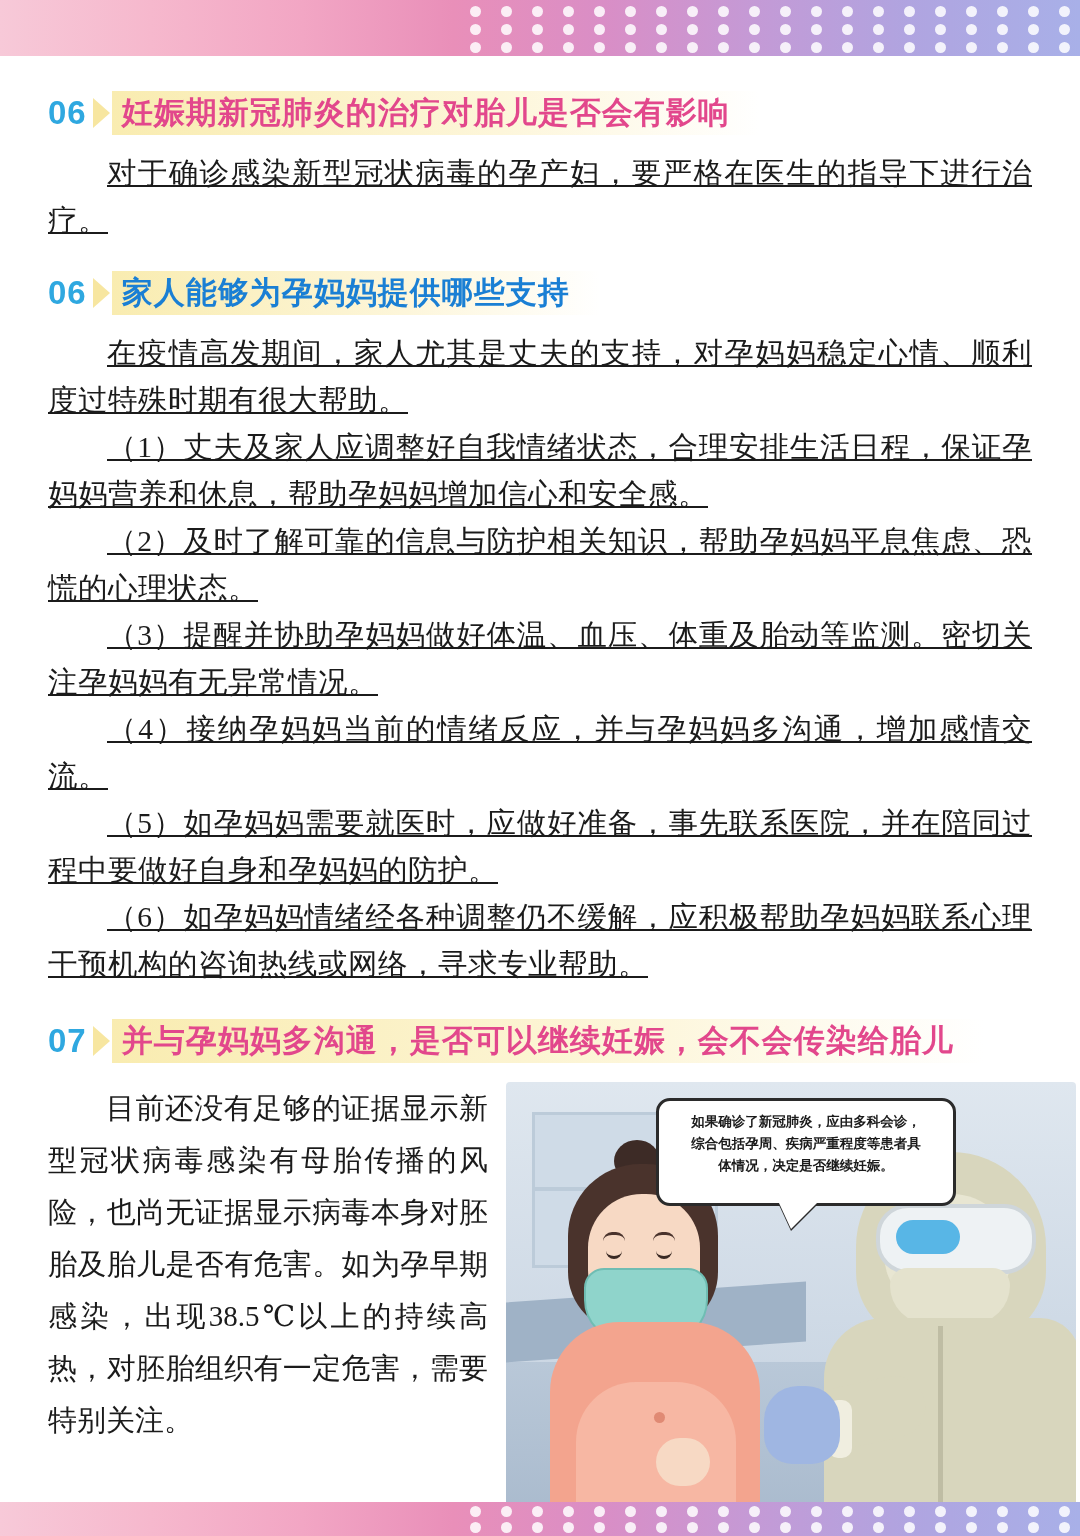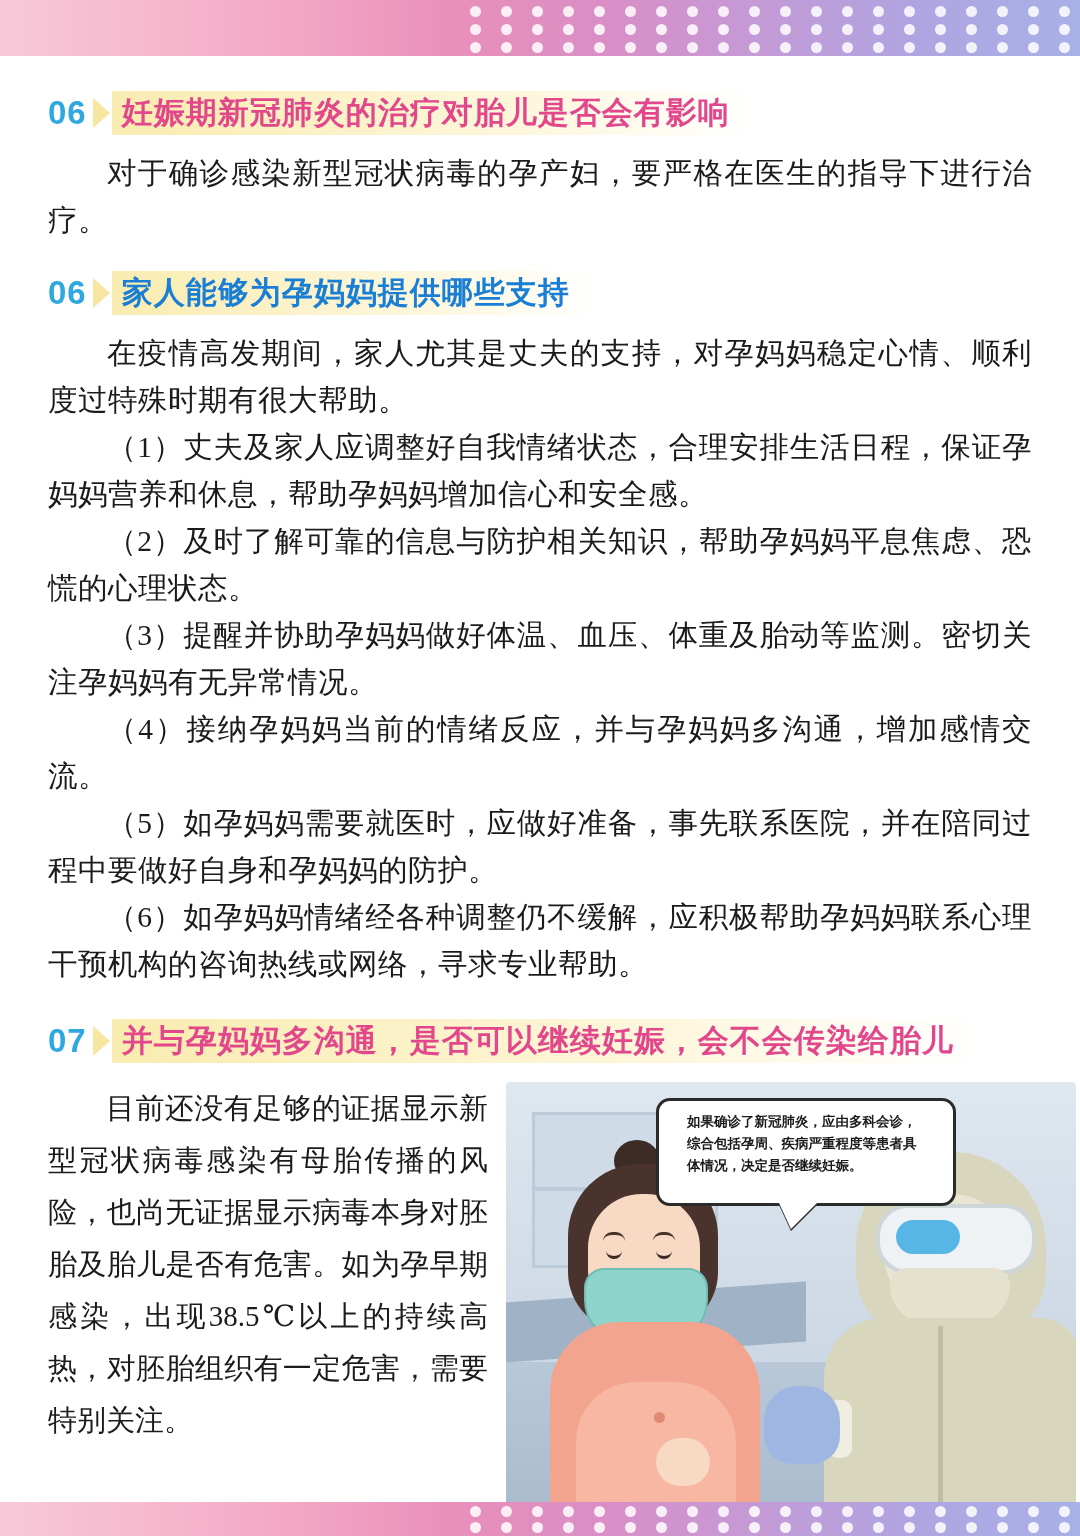--- a/index.html
+++ b/index.html
@@ -99,20 +99,21 @@
 
   
   p.para {
     margin: 0;
     font-size: 29.5px;
     line-height: 47px;
     color: #1b1b1b;
     text-align: justify;
     text-indent: 2em;
     letter-spacing: .5px;
+    text-decoration: underline;
   }
   .block { margin-bottom: 26px; }
 
   
   .s07-wrap {
     display: flex;
     gap: 18px;
     margin-top: 18px;
   }
   .s07-text {
@@ -157,21 +158,21 @@
   }
   .bubble {
     position: absolute;
     left: 150px; top: 16px;
     width: 300px; height: 108px;
     background: #ffffff;
     border: 3px solid #2b2b2b;
     border-radius: 14px;
     box-sizing: border-box;
     padding: 10px 28px;
-    text-align: left;
+    text-align: center;
   }
   .bubble:after {
     content: "";
     position: absolute;
     left: 120px; bottom: -26px;
     width: 0; height: 0;
     border-left: 12px solid transparent;
     border-right: 26px solid transparent;
     border-top: 26px solid #ffffff;
     filter: drop-shadow(0 2px 0 #2b2b2b);

